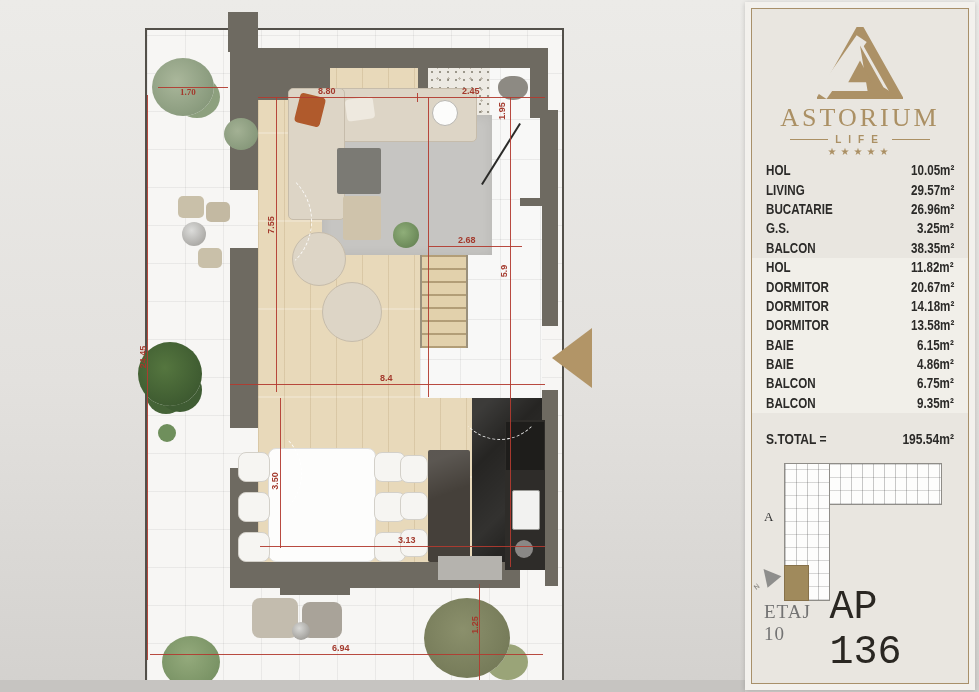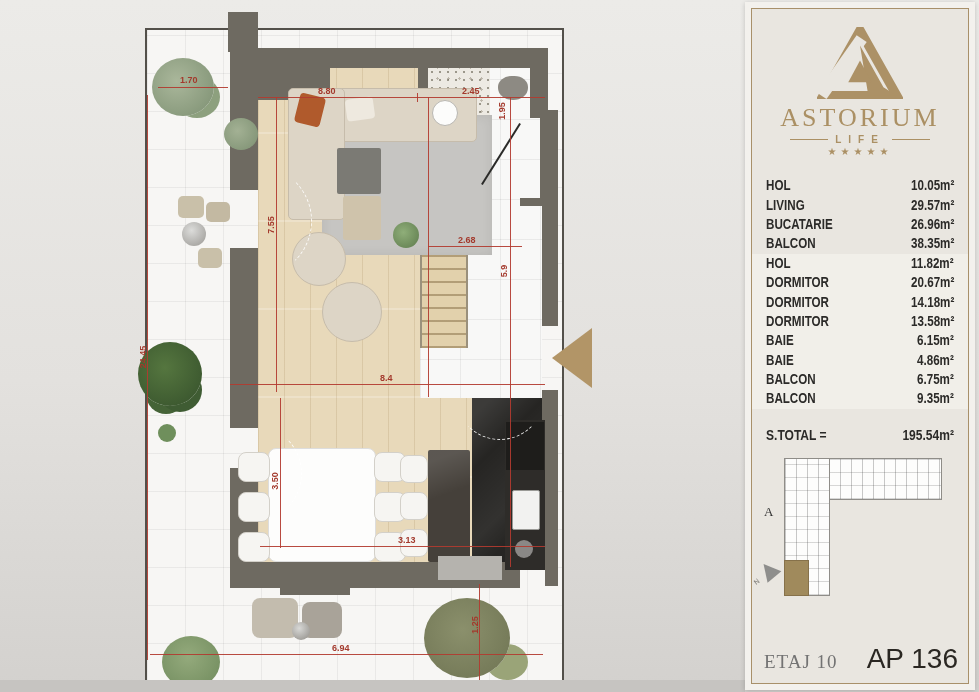--- a/index.html
+++ b/index.html
@@ -43,39 +43,39 @@
   #panel{left:745px;top:2px;width:230px;height:688px;background:#f3f1ed;
          box-shadow:0 1px 5px rgba(0,0,0,.18);}
   #panel-inner{position:absolute;inset:6px;border:1.5px solid #a8906a;background:#e9e6e0;
          display:flex;flex-direction:column;align-items:stretch;}
   .brand-name{font-family:"Liberation Serif",serif;font-size:26px;letter-spacing:3px;
          color:#ab9064;text-align:center;margin-top:4px;}
   .brand-sub{display:flex;align-items:center;justify-content:center;gap:7px;margin-top:1px;}
   .brand-sub .rule{height:1px;width:38px;background:#ab9064;}
   .brand-sub .txt{font-size:10px;letter-spacing:7px;color:#ab9064;font-weight:bold;}
   .stars{text-align:center;color:#ab9064;font-size:10px;letter-spacing:4px;margin-top:1px;}
-  .roomlist{margin-top:19px;}
+  .roomlist{margin-top:4px;}
   .rrow{display:flex;justify-content:space-between;align-items:center;height:19.4px;padding:0 14px;}
   .rrow .lab,.rrow .val{font-weight:bold;font-size:13.5px;color:#2b2a28;display:inline-block;}
   .rrow .lab{transform:scale(.86,1.06);transform-origin:left center;}
   .rrow .val{transform:scale(.86,1.06);transform-origin:right center;}
   .group2{background:#f1efe9;}
   .totals{margin-top:17px;}
   .trow{display:flex;justify-content:space-between;align-items:center;height:18.6px;padding:0 14px;}
   .trow .lab,.trow .val{font-weight:bold;font-size:14px;color:#2b2a28;display:inline-block;}
   .trow .lab{transform:scale(.86,1.06);transform-origin:left center;}
   .trow .val{transform:scale(.86,1.06);transform-origin:right center;}
   #minimap{position:relative;margin-top:8px;height:150px;}
   .wing{position:absolute;background:#fdfdfc;border:1px solid #8f8d88;
         background-image:repeating-linear-gradient(90deg,rgba(60,60,60,.28) 0 1px,transparent 1px 11px),
                          repeating-linear-gradient(0deg,rgba(60,60,60,.2) 0 1px,transparent 1px 13px);}
   .footer{margin-top:auto;display:flex;justify-content:space-between;align-items:baseline;
           padding:0 10px 8px 12px;}
   .etaj{font-family:"Liberation Serif",serif;font-size:19px;letter-spacing:1px;color:#737373;}
-  .ap{font-family:Liberation Sans, sans-serif;font-size:28px;color:#2a2722;}
+  .ap{font-family:Liberation Mono, monospace;font-size:40px;color:#2a2722;}
 </style>
 </head>
 <body>
 
 <div id="app">
 
   <div class="abs" id="plan" style="left:0;top:0;width:745px;height:692px;">
 
     <div class="abs tile" style="left:145px;top:28px;width:415px;height:652px;"></div>
 
@@ -162,21 +162,21 @@
     <div class="abs dim" style="left:276px;top:97px;width:1px;height:295px;"></div>
     <div class="abs dim" style="left:428px;top:246px;width:94px;height:1px;"></div>
     <div class="abs dim" style="left:428px;top:97px;width:1px;height:300px;"></div>
     <div class="abs dim" style="left:510px;top:97px;width:1px;height:470px;"></div>
     <div class="abs dim" style="left:230px;top:384px;width:315px;height:1px;"></div>
     <div class="abs dim" style="left:280px;top:398px;width:1px;height:150px;"></div>
     <div class="abs dim" style="left:260px;top:546px;width:285px;height:1px;"></div>
     <div class="abs dim" style="left:150px;top:654px;width:393px;height:1px;"></div>
     <div class="abs dim" style="left:479px;top:584px;width:1px;height:108px;"></div>
 
-    <div class="abs dimlabel" style="left:180px;top:75px;">1.70</div>
+    <div class="abs dimlabel" style="left:180px;top:87px;font-family:Liberation Serif, serif;">1.70</div>
     <div class="abs dimlabel" style="left:318px;top:86px;">8.80</div>
     <div class="abs dimlabel" style="left:462px;top:86px;">2.45</div>
     <div class="abs dimlabel vert" style="left:493px;top:106px;">1.95</div>
     <div class="abs dimlabel vert" style="left:132px;top:352px;">24.45</div>
     <div class="abs dimlabel vert" style="left:262px;top:220px;">7.55</div>
     <div class="abs dimlabel" style="left:458px;top:235px;">2.68</div>
     <div class="abs dimlabel vert" style="left:498px;top:266px;">5.9</div>
     <div class="abs dimlabel" style="left:380px;top:373px;">8.4</div>
     <div class="abs dimlabel vert" style="left:266px;top:476px;">3.50</div>
     <div class="abs dimlabel" style="left:398px;top:535px;">3.13</div>
@@ -213,20 +213,24 @@
             </div>
           <div class="rrow">
               <span class="lab">LIVING</span>
               <span class="val">29.57m²</span>
             </div>
           <div class="rrow">
               <span class="lab">BUCATARIE</span>
               <span class="val">26.96m²</span>
             </div>
           <div class="rrow">
+              <span class="lab">G.S.</span>
+              <span class="val">3.25m²</span>
+            </div>
+          <div class="rrow">
               <span class="lab">BALCON</span>
               <span class="val">38.35m²</span>
             </div>
         </div>
         <div class="group2">
           <div class="rrow">
               <span class="lab">HOL</span>
               <span class="val">11.82m²</span>
             </div>
           <div class="rrow">

